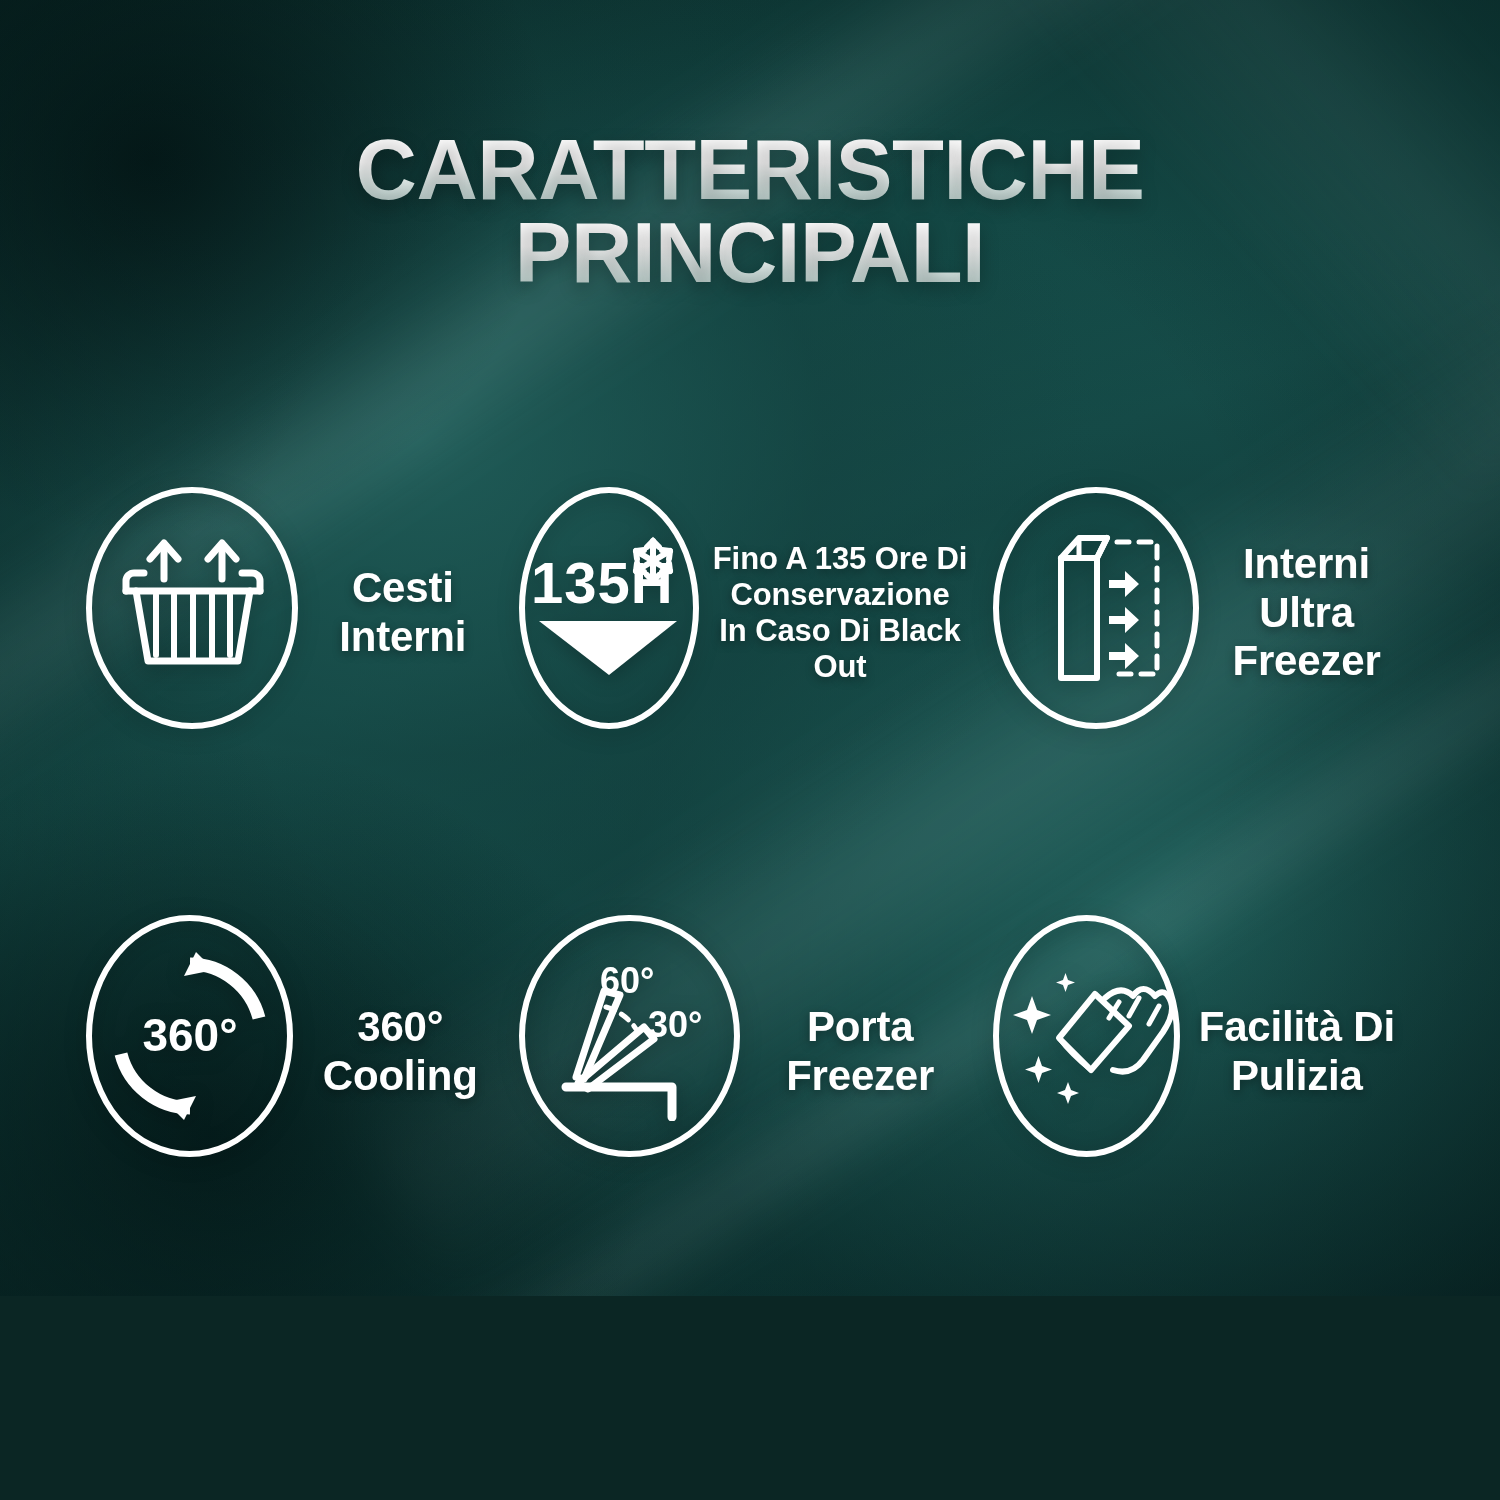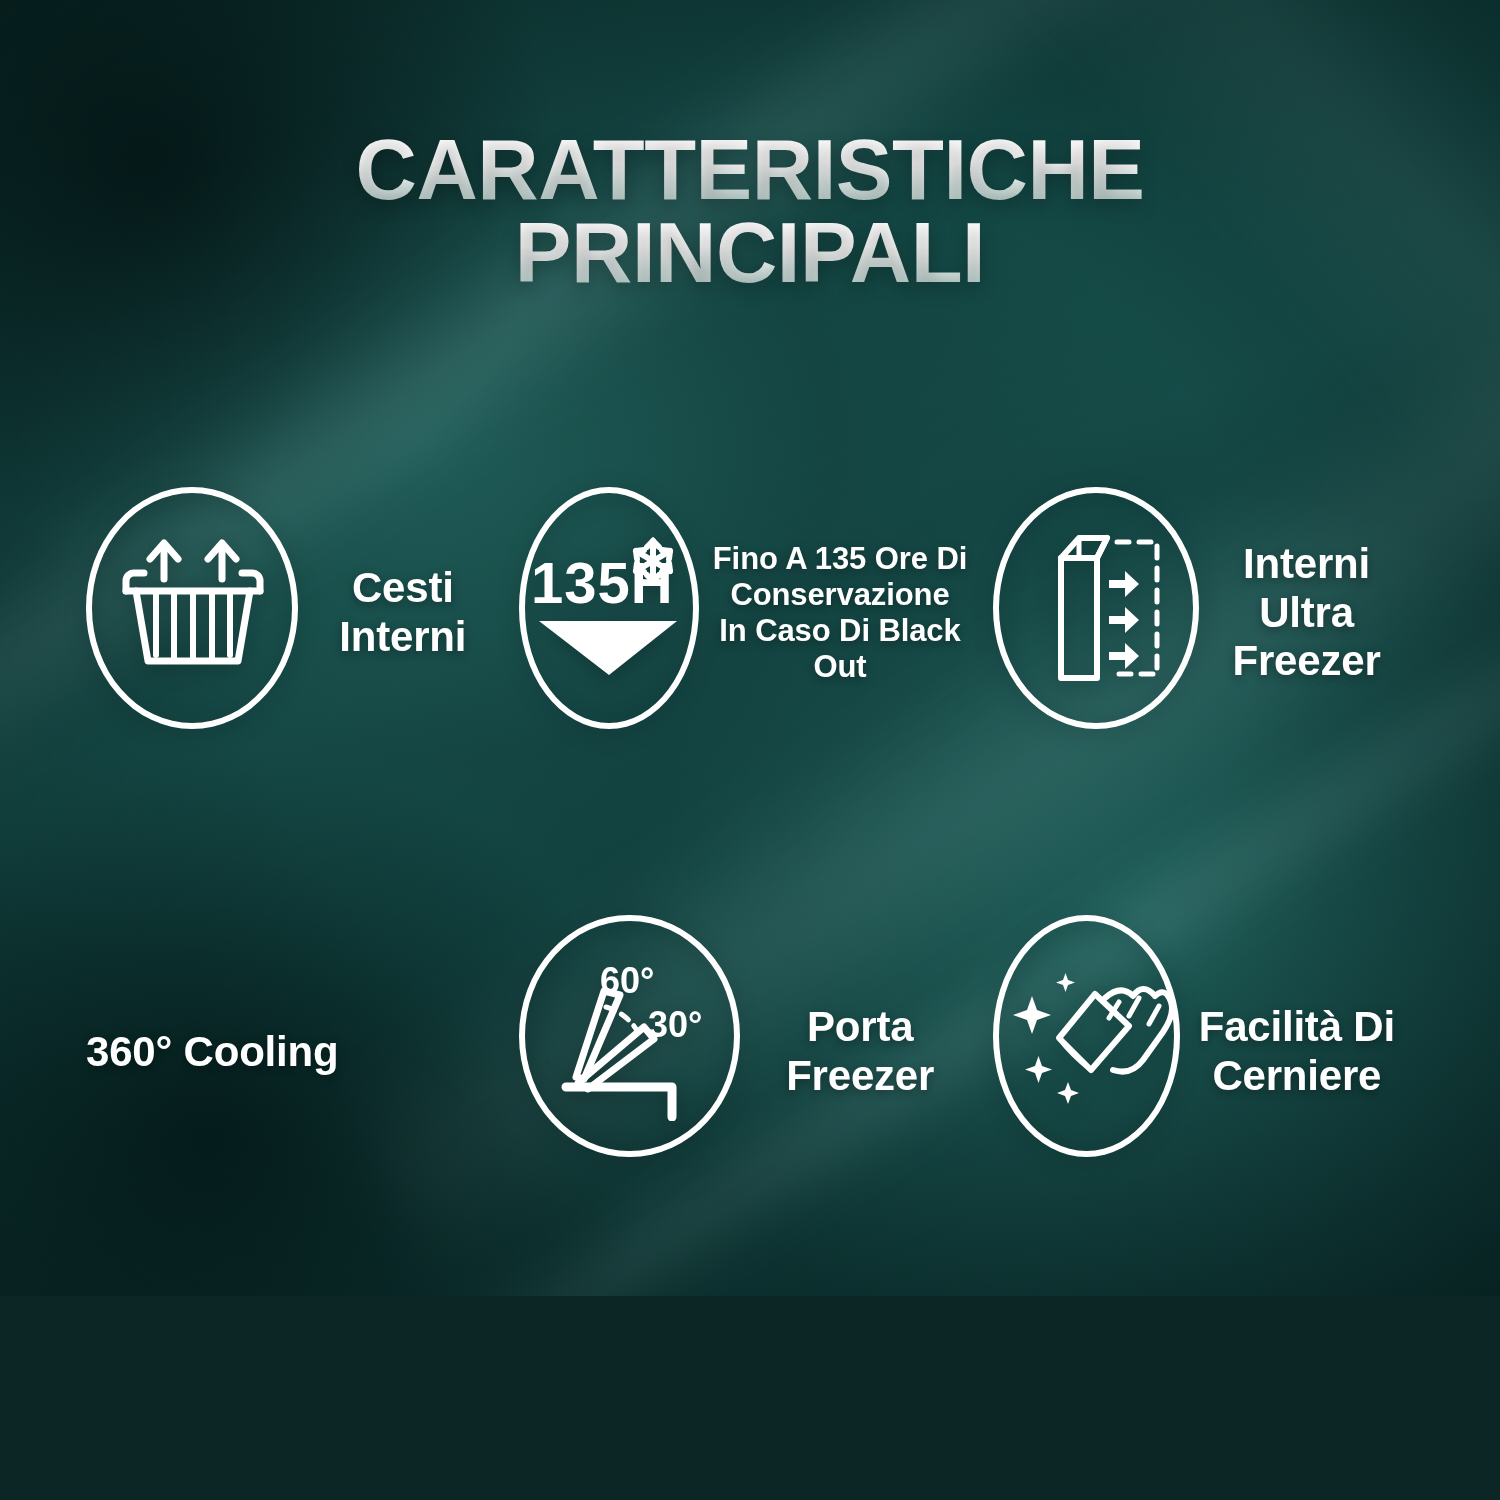--- a/index.html
+++ b/index.html
@@ -239,20 +239,34 @@
           </g>
         </svg>
       </div>
       <div class="caption cap-lg">
         <div>Interni</div>
         <div>Ultra Freezer</div>
       </div>
     </div>
 
     <div class="feature row2">
+      <div class="circle">
+        <svg width="180" height="180" viewBox="0 0 180 180" fill="none">
+          <g stroke="#ffffff" stroke-width="13" stroke-linecap="butt" fill="none">
+            <path d="M90 18 A72 72 0 0 1 159 72"></path>
+            <path d="M90 162 A72 72 0 0 1 21 108"></path>
+          </g>
+
+          <g fill="#ffffff">
+            <path d="M84 30 L96 6 L114 24 Z"></path>
+            <path d="M96 150 L84 174 L66 156 Z"></path>
+          </g>
+          <text x="90" y="105" text-anchor="middle" font-family="Liberation Sans, sans-serif" font-size="46" font-weight="700" fill="#ffffff">360°</text>
+        </svg>
+      </div>
       <div class="caption cap-lg">
         <div>360° Cooling</div>
       </div>
     </div>
 
     <div class="feature row2">
       <div class="circle">
         <svg width="180" height="170" viewBox="0 0 180 170" fill="none" stroke="#ffffff" stroke-width="7" stroke-linecap="round" stroke-linejoin="round">
           <text x="60" y="42" font-family="Liberation Sans, sans-serif" font-size="36" font-weight="700" fill="#ffffff" stroke="none">60°</text>
           <text x="108" y="86" font-family="Liberation Sans, sans-serif" font-size="36" font-weight="700" fill="#ffffff" stroke="none">30°</text>
@@ -285,18 +299,18 @@
           <path d="M60 84 L96 40 L130 72 L92 116 Z"></path>
           <path d="M60 84 q12 16 32 32" stroke-width="5"></path>
 
           <path d="M106 44 q16 -14 28 -2 q10 -14 22 0 q10 -10 16 6 q4 12 -8 30 l-20 28 q-12 16 -30 10"></path>
           <path d="M120 48 l-10 16" stroke-width="5"></path>
           <path d="M140 44 l-10 18" stroke-width="5"></path>
           <path d="M160 52 l-10 18" stroke-width="5"></path>
         </svg>
       </div>
       <div class="caption cap-lg">
-        <div>Facilità Di Cerniere</div>
+        <div>Facilità Di Pulizia</div>
       </div>
     </div>
 
   </div>
 </div>
 
 </body></html>

